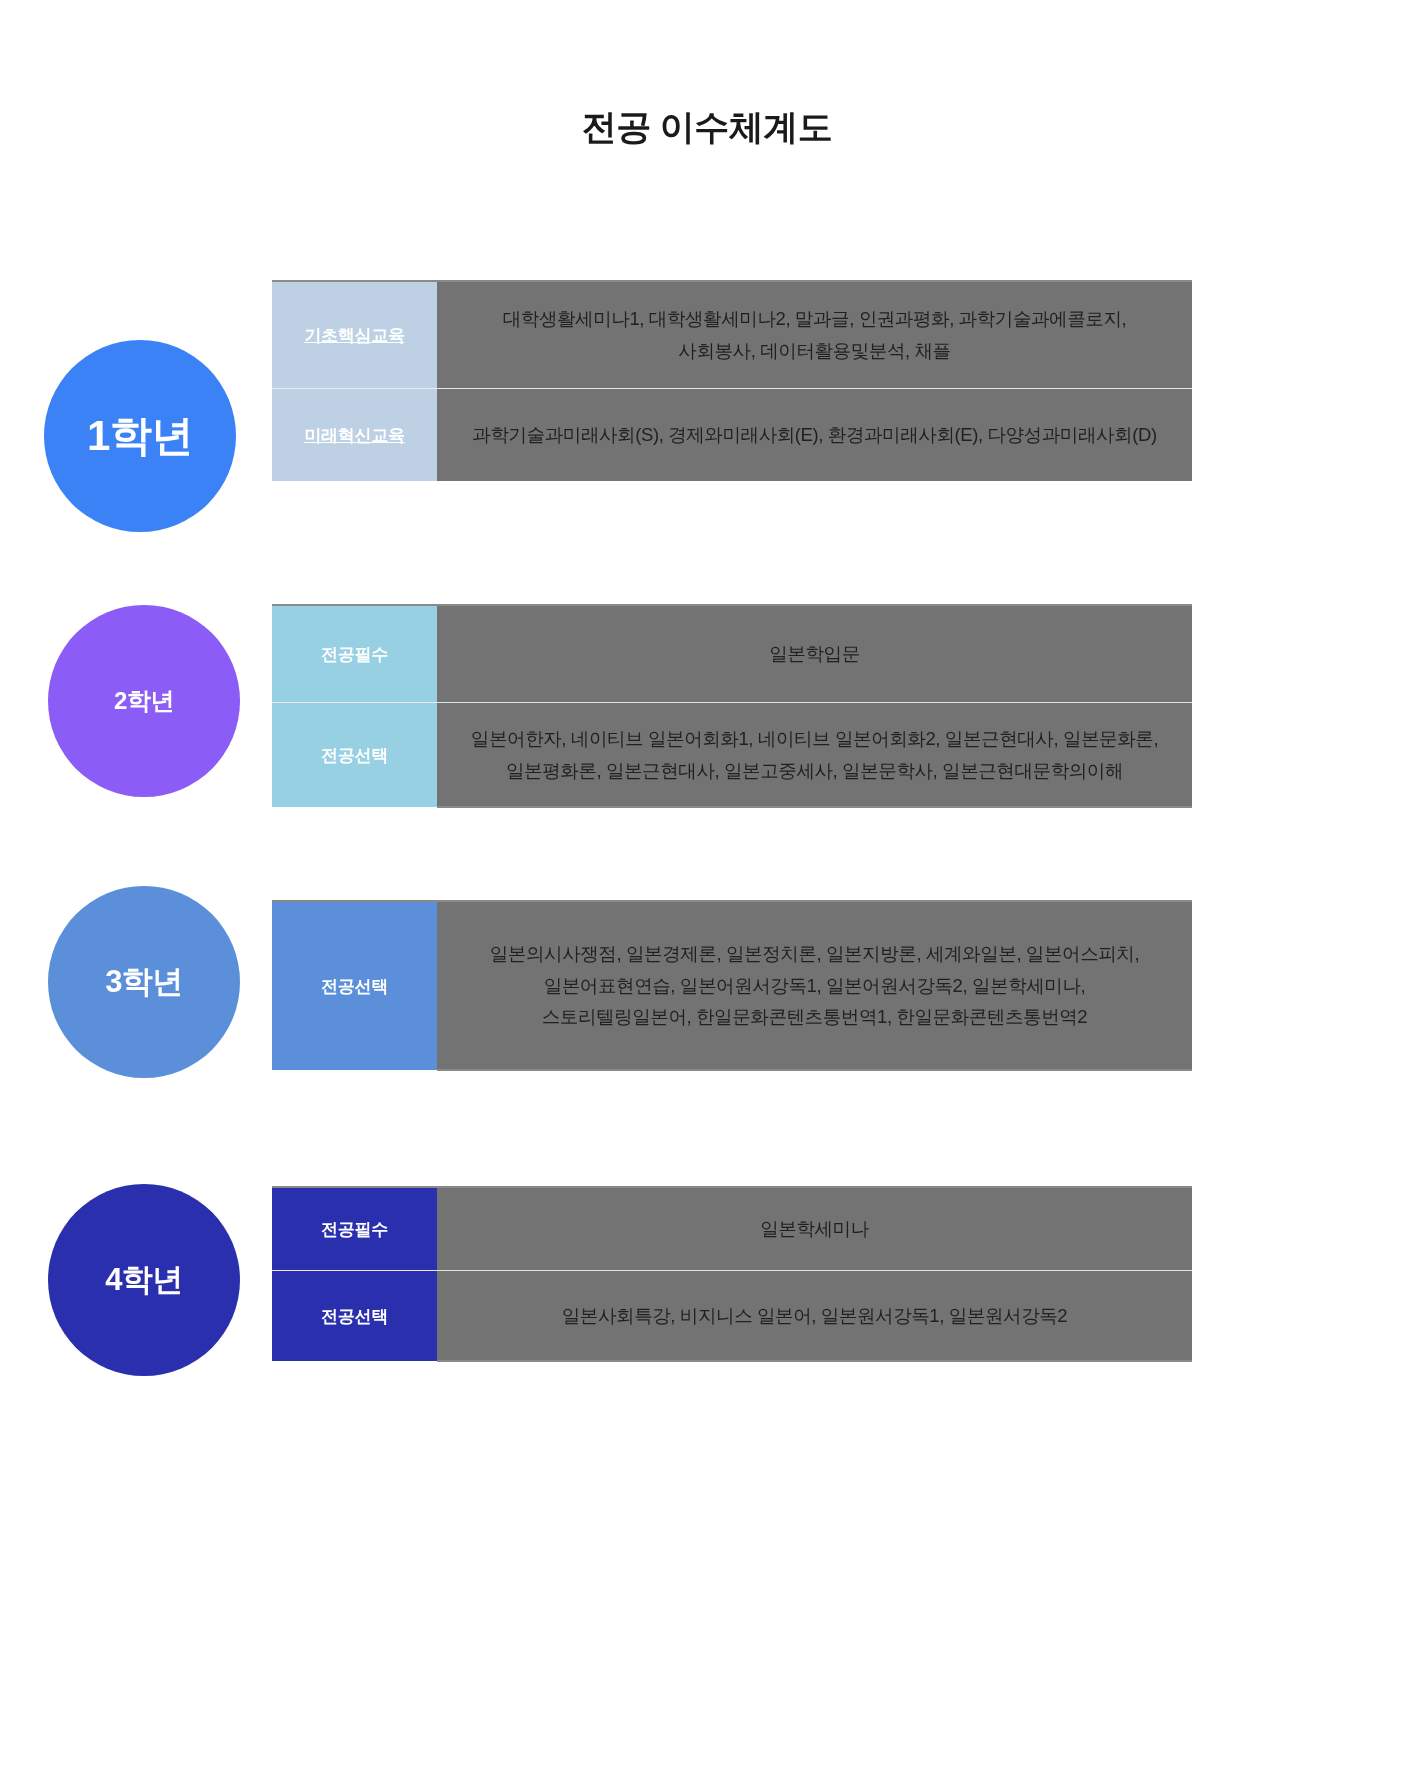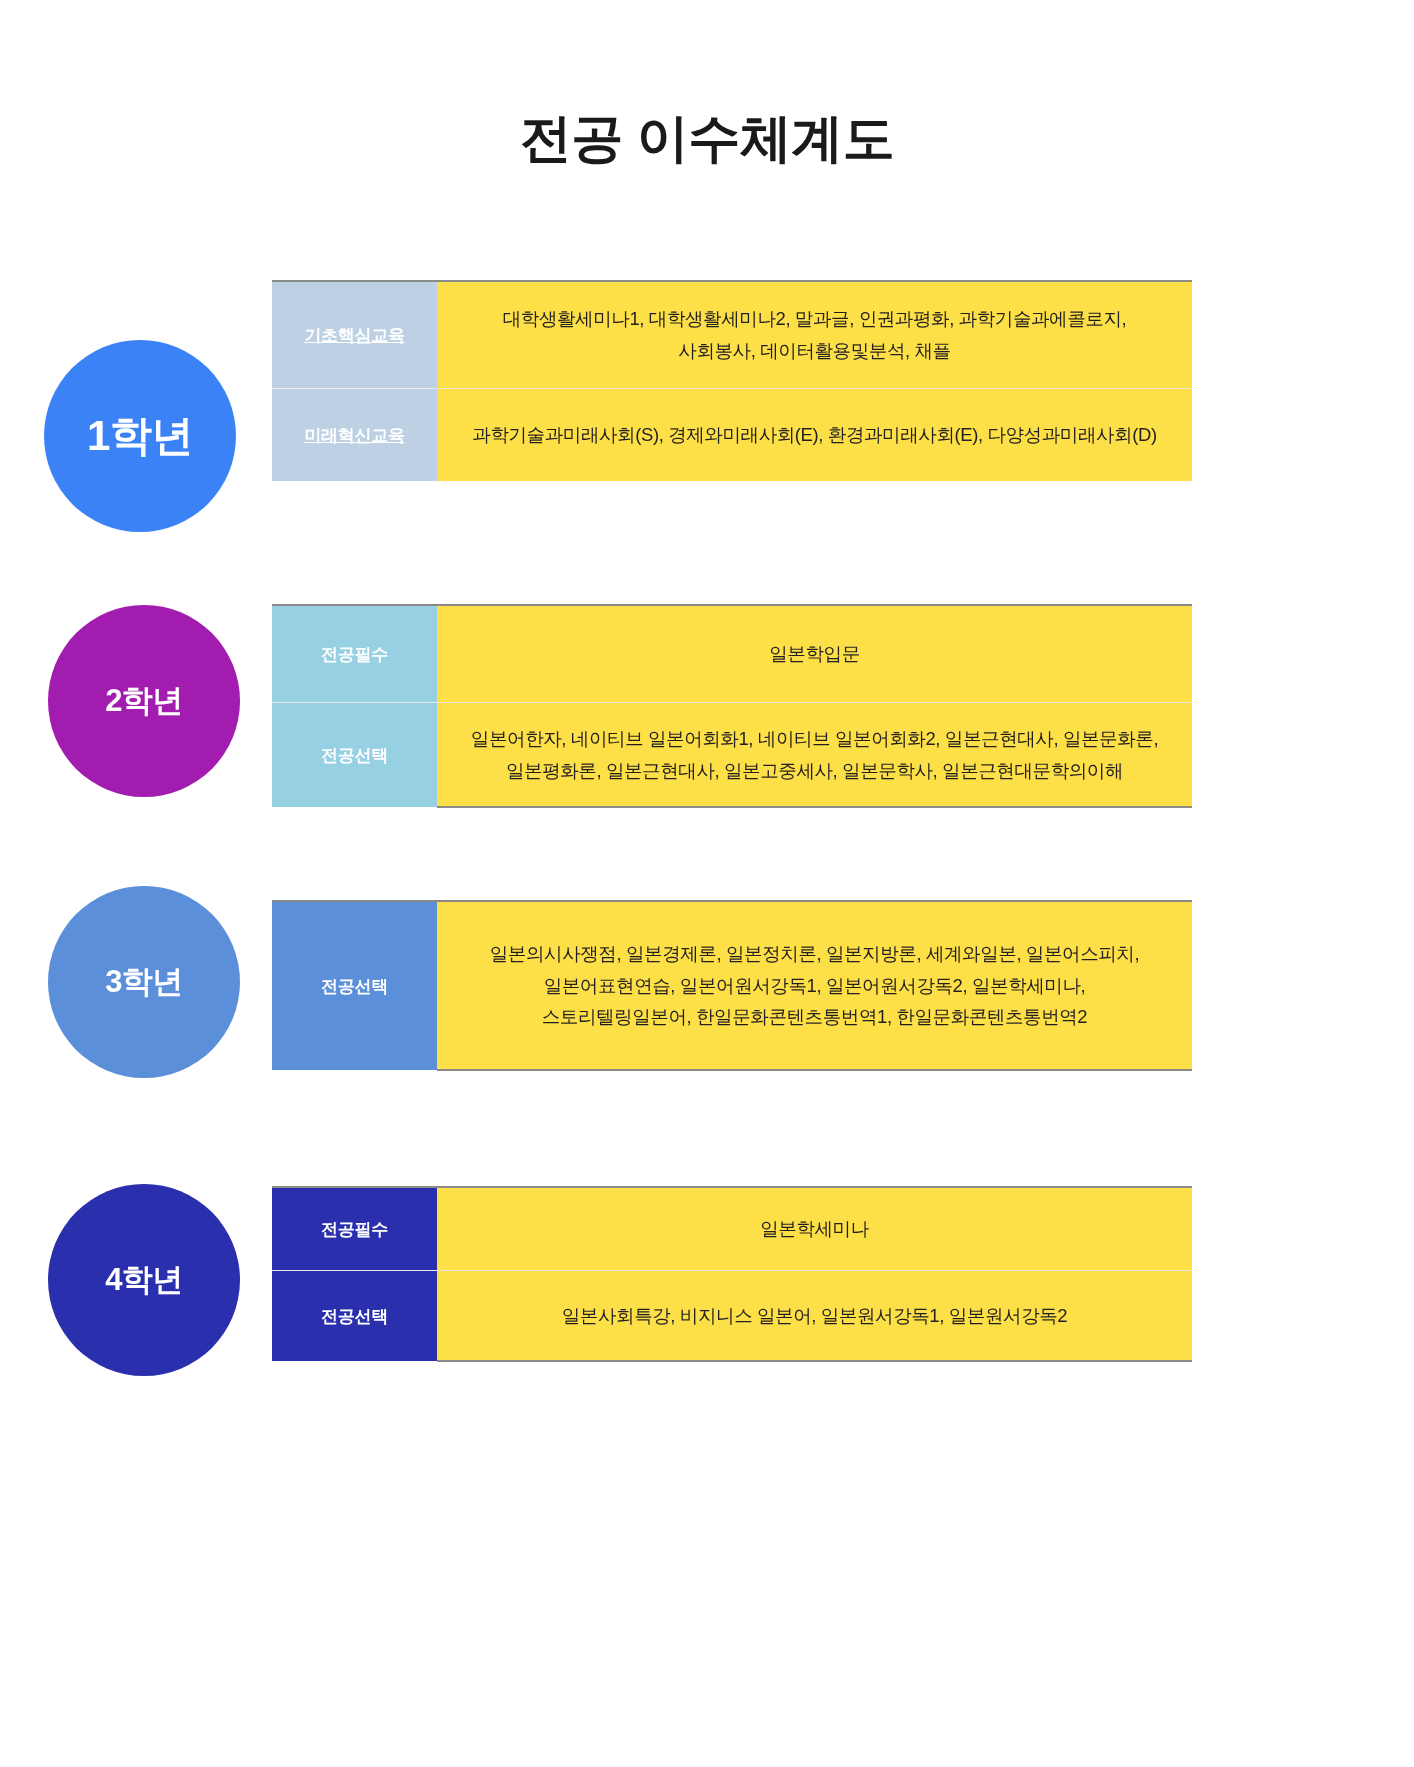--- a/index.html
+++ b/index.html
@@ -23,21 +23,21 @@
     background: #ffffff;
   }
 
   
   .title {
     position: absolute;
     top: 104px;
     left: 0;
     width: 1414px;
     text-align: center;
-    font-size: 52px;
+    font-size: 35px;
     font-weight: 700;
     letter-spacing: -0.5px;
     color: #1a1a1a;
   }
 
   
   .grade-block {
     position: absolute;
     left: 0;
     width: 1414px;
@@ -71,42 +71,42 @@
     padding: 0;
   }
 
   .grade-table .courses-cell {
     text-align: center;
     vertical-align: middle;
     font-size: 18.5px;
     line-height: 1.72;
     color: #231f20;
     letter-spacing: -0.4px;
-    background: #fde047;
+    background: #737373;
     padding: 10px 18px;
   }
 
   
   #block-1 { top: 268px; }
   #block-1 .circle {
     left: 44px; top: 72px;
     width: 192px; height: 192px;
     background: #3b82f6;
     font-size: 42px;
   }
   #block-1 .grade-table { left: 272px; top: 12px; width: 920px; }
   #block-1 .cat-cell { background: #bed1e4; text-decoration: underline; }
 
   
   #block-2 { top: 596px; }
   #block-2 .circle {
     left: 48px; top: 9px;
     width: 192px; height: 192px;
-    background: #a21caf;
-    font-size: 31px;
+    background: #8b5cf6;
+    font-size: 24px;
     text-align: center;
   }
   #block-2 .grade-table { left: 272px; top: 8px; width: 920px; }
   #block-2 .cat-cell { background: #97cfe3; }
 
   
   #block-3 { top: 892px; }
   #block-3 .circle {
     left: 48px; top: -6px;
     width: 192px; height: 192px;

